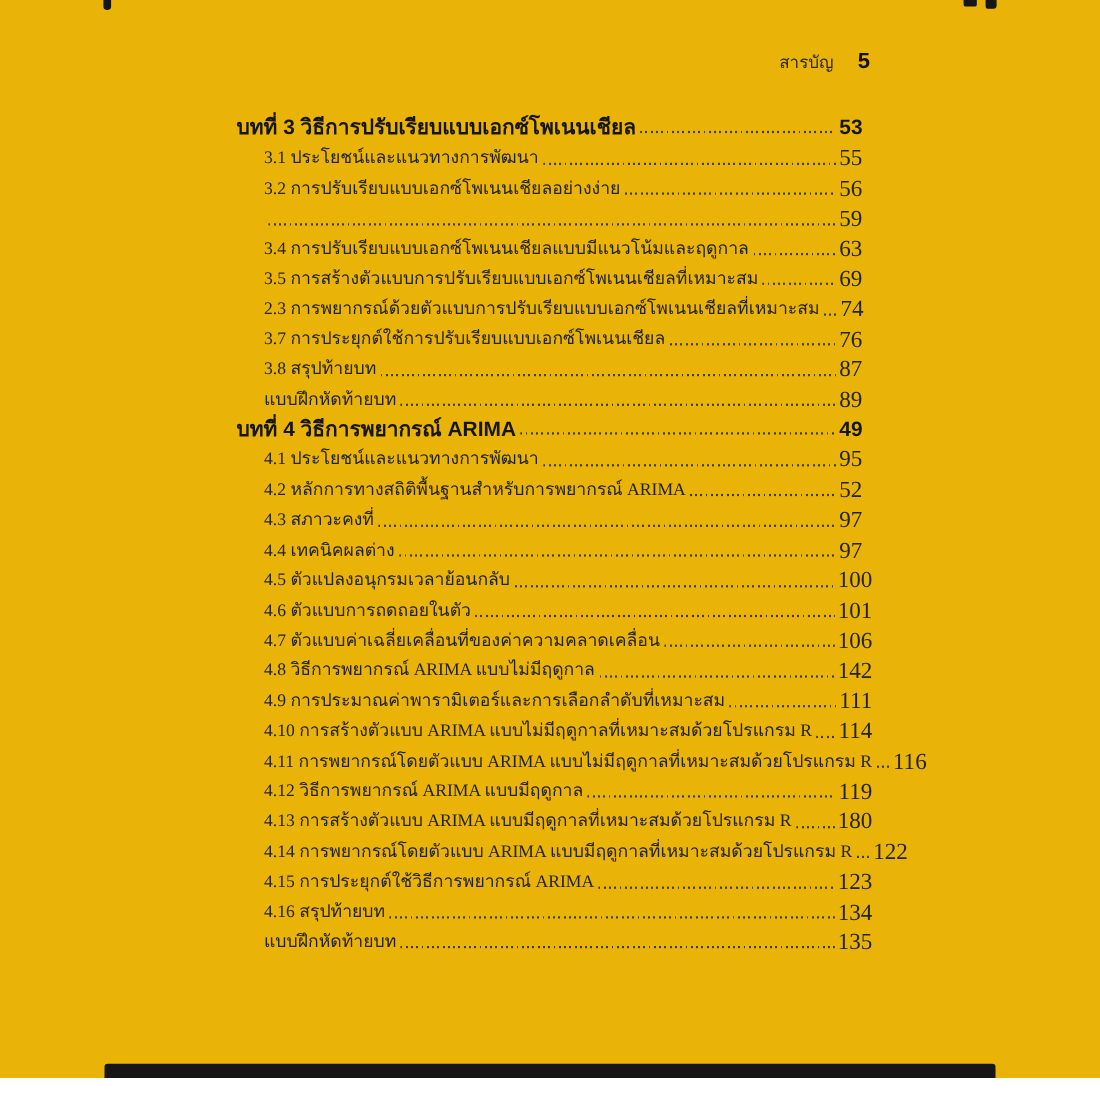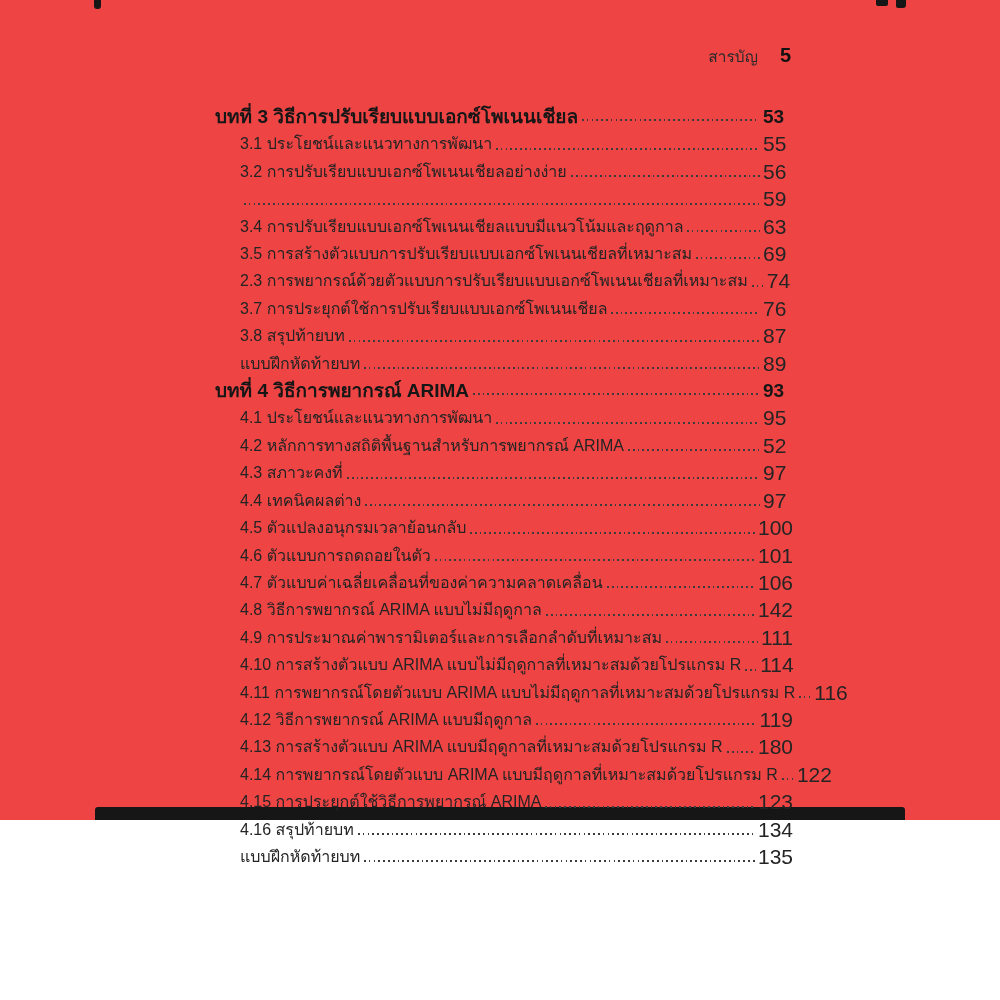--- a/index.html
+++ b/index.html
@@ -9,22 +9,22 @@
     background: #ffffff;
     width: 1000px;
     height: 1000px;
     overflow: hidden;
     font-family: "Liberation Sans", "DejaVu Sans", sans-serif;
     color: #1f1f1f;
   }
   .scan-page {
     position: relative;
     width: 1000px;
-    height: 820px;
-    background: #ef4444;
+    height: 980px;
+    background: #eab308;
   }
   
   .scan-mark { position: absolute; background: #161616; }
   .mark-top-left   { left: 94px;  top: 0; width: 7px;  height: 9px; border-radius: 0 0 3px 3px; }
   .mark-top-right1 { left: 876px; top: 0; width: 12px; height: 6px; border-radius: 0 0 2px 2px; }
   .mark-top-right2 { left: 896px; top: 0; width: 10px; height: 8px; border-radius: 0 0 3px 2px; }
   .mark-bottom-bar { left: 95px;  bottom: 0; width: 810px; height: 13px; border-radius: 3px 3px 0 0; }
 
   .page-inner {
     position: absolute;
@@ -77,20 +77,21 @@
     margin-top: 23px;
   }
   .chapter-heading:first-child { margin-top: 0; }
   .chapter-heading .leader { margin-bottom: 9px; }
 
   .entries { width: 100%; }
   .entry-row {
     font-size: 16px;
     color: #242424;
     padding-left: 25px;
+    font-family: Liberation Serif, serif;
   }
   .entry-row .pg { font-size: 21px; }
 </style>
 </head>
 <body>
 
 <div class="scan-page">
 
   <div class="scan-mark mark-top-left"></div>
   <div class="scan-mark mark-top-right1"></div>
@@ -164,21 +165,21 @@
     <span class="leader"></span>
     <span class="pg">89</span>
   </div>
 </div>
   </div>
 
   <div class="chapter">
     <div class="toc-row chapter-heading">
       <span>บทที่ 4  วิธีการพยากรณ์ ARIMA</span>
       <span class="leader"></span>
-      <span class="pg">93</span>
+      <span class="pg">49</span>
     </div>
     <div class="entries">
   <div class="toc-row entry-row">
     <span>4.1 ประโยชน์และแนวทางการพัฒนา</span>
     <span class="leader"></span>
     <span class="pg">95</span>
   </div>
 
   <div class="toc-row entry-row">
     <span>4.2 หลักการทางสถิติพื้นฐานสำหรับการพยากรณ์ ARIMA</span>

